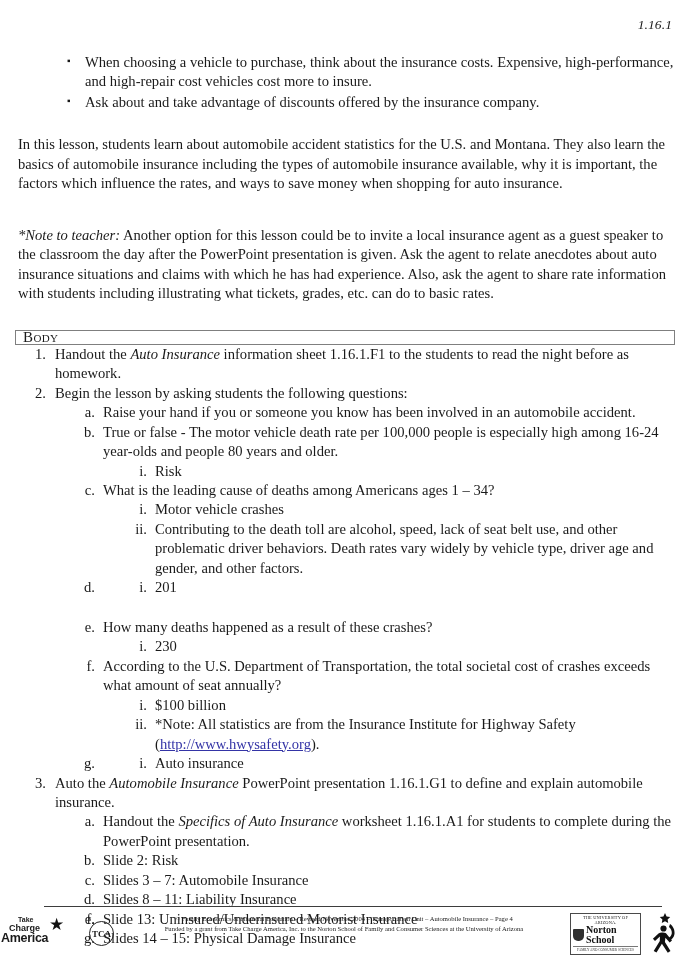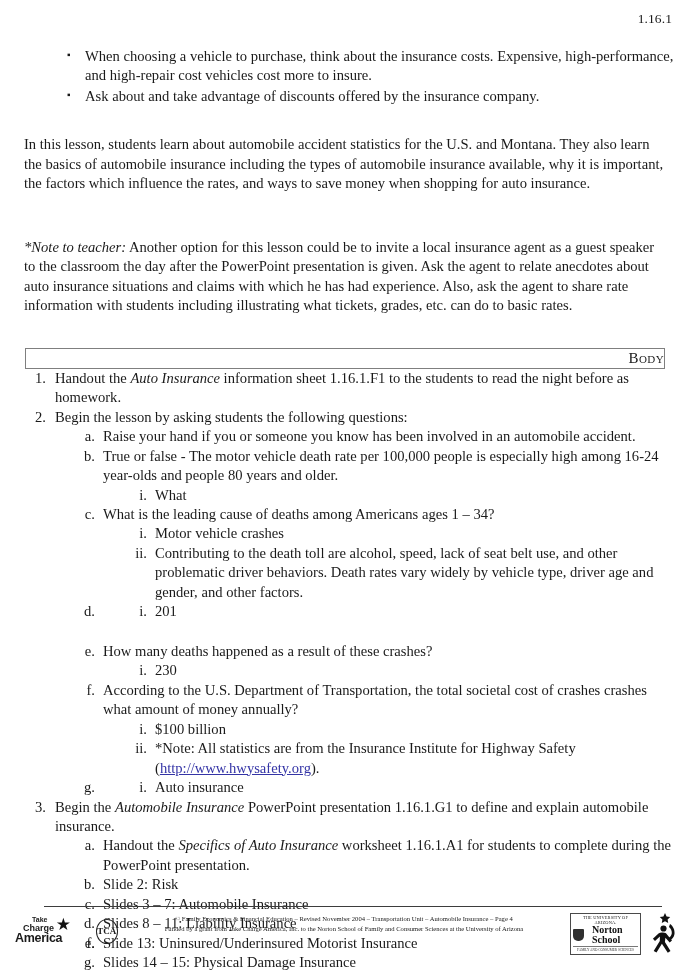--- a/index.html
+++ b/index.html
@@ -20,32 +20,33 @@
     width: 690px;
     height: 970px;
     box-sizing: border-box;
     padding: 0 10px;
   }
 
   
   .header {
     text-align: right;
     font-size: 13.5px;
-    padding-top: 11px;
+    padding-top: 17px;
     padding-right: 8px;
     letter-spacing: .1px;
     color: #1a1a1a;
+    font-style: italic;
   }
 
   
   .para {
     font-size: 14.6px;
     line-height: 1.335;
     text-align: left;
-    margin: 12px;
+    margin: 6px;
     padding: 0 4px 0 2px;
   }
   .spacer-16 { height: 16px; }
   .spacer-20 { height: 20px; }
 
   em, .ital { font-style: italic; }
 
   
   .sqlist {
     list-style: none;
@@ -64,27 +65,26 @@
     position: absolute;
     left: 57px;
     top: 0;
     font-size: 10px;
     line-height: 1.65;
   }
 
   
   .banner {
     border: 1px solid #7f7f7f;
-    height: 21px;
-    margin: 0 15px;
+    height: 15px;
+    margin: 0 5px;
     display: flex;
     align-items: center;
     padding-left: 7px;
     box-sizing: border-box;
-    justify-content: flex-end;
   }
   .banner-label {
     font-size: 15px;
     font-variant: small-caps;
     letter-spacing: .4px;
   }
 
   
   .lvl1, .lvl2, .lvl3 {
     list-style: none;
@@ -160,22 +160,22 @@
   .footer-inner {
     position: absolute;
     left: 0; right: 0; top: 4px;
     display: flex;
     align-items: flex-start;
   }
   .footer-left-logos {
     width: 118px;
     flex: 0 0 118px;
     display: flex;
-    align-items: center;
-    padding-left: 15px;
+    align-items: flex-end;
+    padding-left: 1px;
     box-sizing: border-box;
     padding-top: 6px;
   }
   .tca-wordmark {
     position: relative;
     width: 64px;
     height: 30px;
     line-height: 1;
   }
   .tca-take {
@@ -250,21 +250,21 @@
   .norton-top {
     font-size: 4.4px;
     letter-spacing: .15px;
     text-align: center;
     font-family: "Liberation Serif", serif;
     color: #222;
   }
   .norton-mid {
     display: flex;
     align-items: center;
-    gap: 8px;
+    gap: 2px;
   }
   .norton-shield {
     width: 11px; height: 12px;
     background: #2f2f2f;
     border-radius: 1px 1px 5px 5px;
     flex: 0 0 11px;
   }
   .norton-name {
     font-size: 10px;
     font-weight: bold;
@@ -338,21 +338,21 @@
           <span class="mk">a.</span>
           <span>Raise your hand if you or someone you know has been involved in an automobile accident.</span>
         </li>
 
         <li>
           <span class="mk">b.</span>
           <span>True or false - The motor vehicle death rate per 100,000 people is especially high among 16-24 year-olds and people 80 years and older.</span>
           <ol class="lvl3">
             <li>
               <span class="mk">i.</span>
-              <span>What</span>
+              <span>Risk</span>
             </li>
           </ol>
         </li>
 
         <li>
           <span class="mk">c.</span>
           <span>What is the leading cause of deaths among Americans ages 1 – 34?</span>
           <ol class="lvl3">
             <li>
               <span class="mk">i.</span>
@@ -383,21 +383,21 @@
           <ol class="lvl3">
             <li>
               <span class="mk">i.</span>
               <span>230</span>
             </li>
           </ol>
         </li>
 
         <li>
           <span class="mk">f.</span>
-          <span>According to the U.S. Department of Transportation, the total societal cost of crashes crashes what amount of money annually?</span>
+          <span>According to the U.S. Department of Transportation, the total societal cost of crashes exceeds what amount of seat annually?</span>
           <ol class="lvl3">
             <li>
               <span class="mk">i.</span>
               <span>$100 billion</span>
             </li>
             <li>
               <span class="mk">ii.</span>
               <span><span>*Note:  All statistics are from the Insurance Institute for Highway Safety (</span><a class="link" href="#">http://www.hwysafety.org</a><span>).</span></span>
             </li>
           </ol>
@@ -410,21 +410,21 @@
               <span class="mk">i.</span>
               <span>Auto insurance</span>
             </li>
           </ol>
         </li>
       </ol>
     </li>
 
     <li>
       <span class="mk">3.</span>
-      <span><span>Begin the </span><em>Automobile Insurance</em><span> PowerPoint presentation 1.16.1.G1 to define and explain automobile insurance.</span></span>
+      <span><span>Auto the </span><em>Automobile Insurance</em><span> PowerPoint presentation 1.16.1.G1 to define and explain automobile insurance.</span></span>
 
       <ol class="lvl2">
         <li>
           <span class="mk">a.</span>
           <span><span>Handout the </span><em>Specifics of Auto Insurance</em><span> worksheet 1.16.1.A1 for students to complete during the PowerPoint presentation.</span></span>
         </li>
         <li>
           <span class="mk">b.</span>
           <span>Slide 2:  Risk</span>
         </li>

